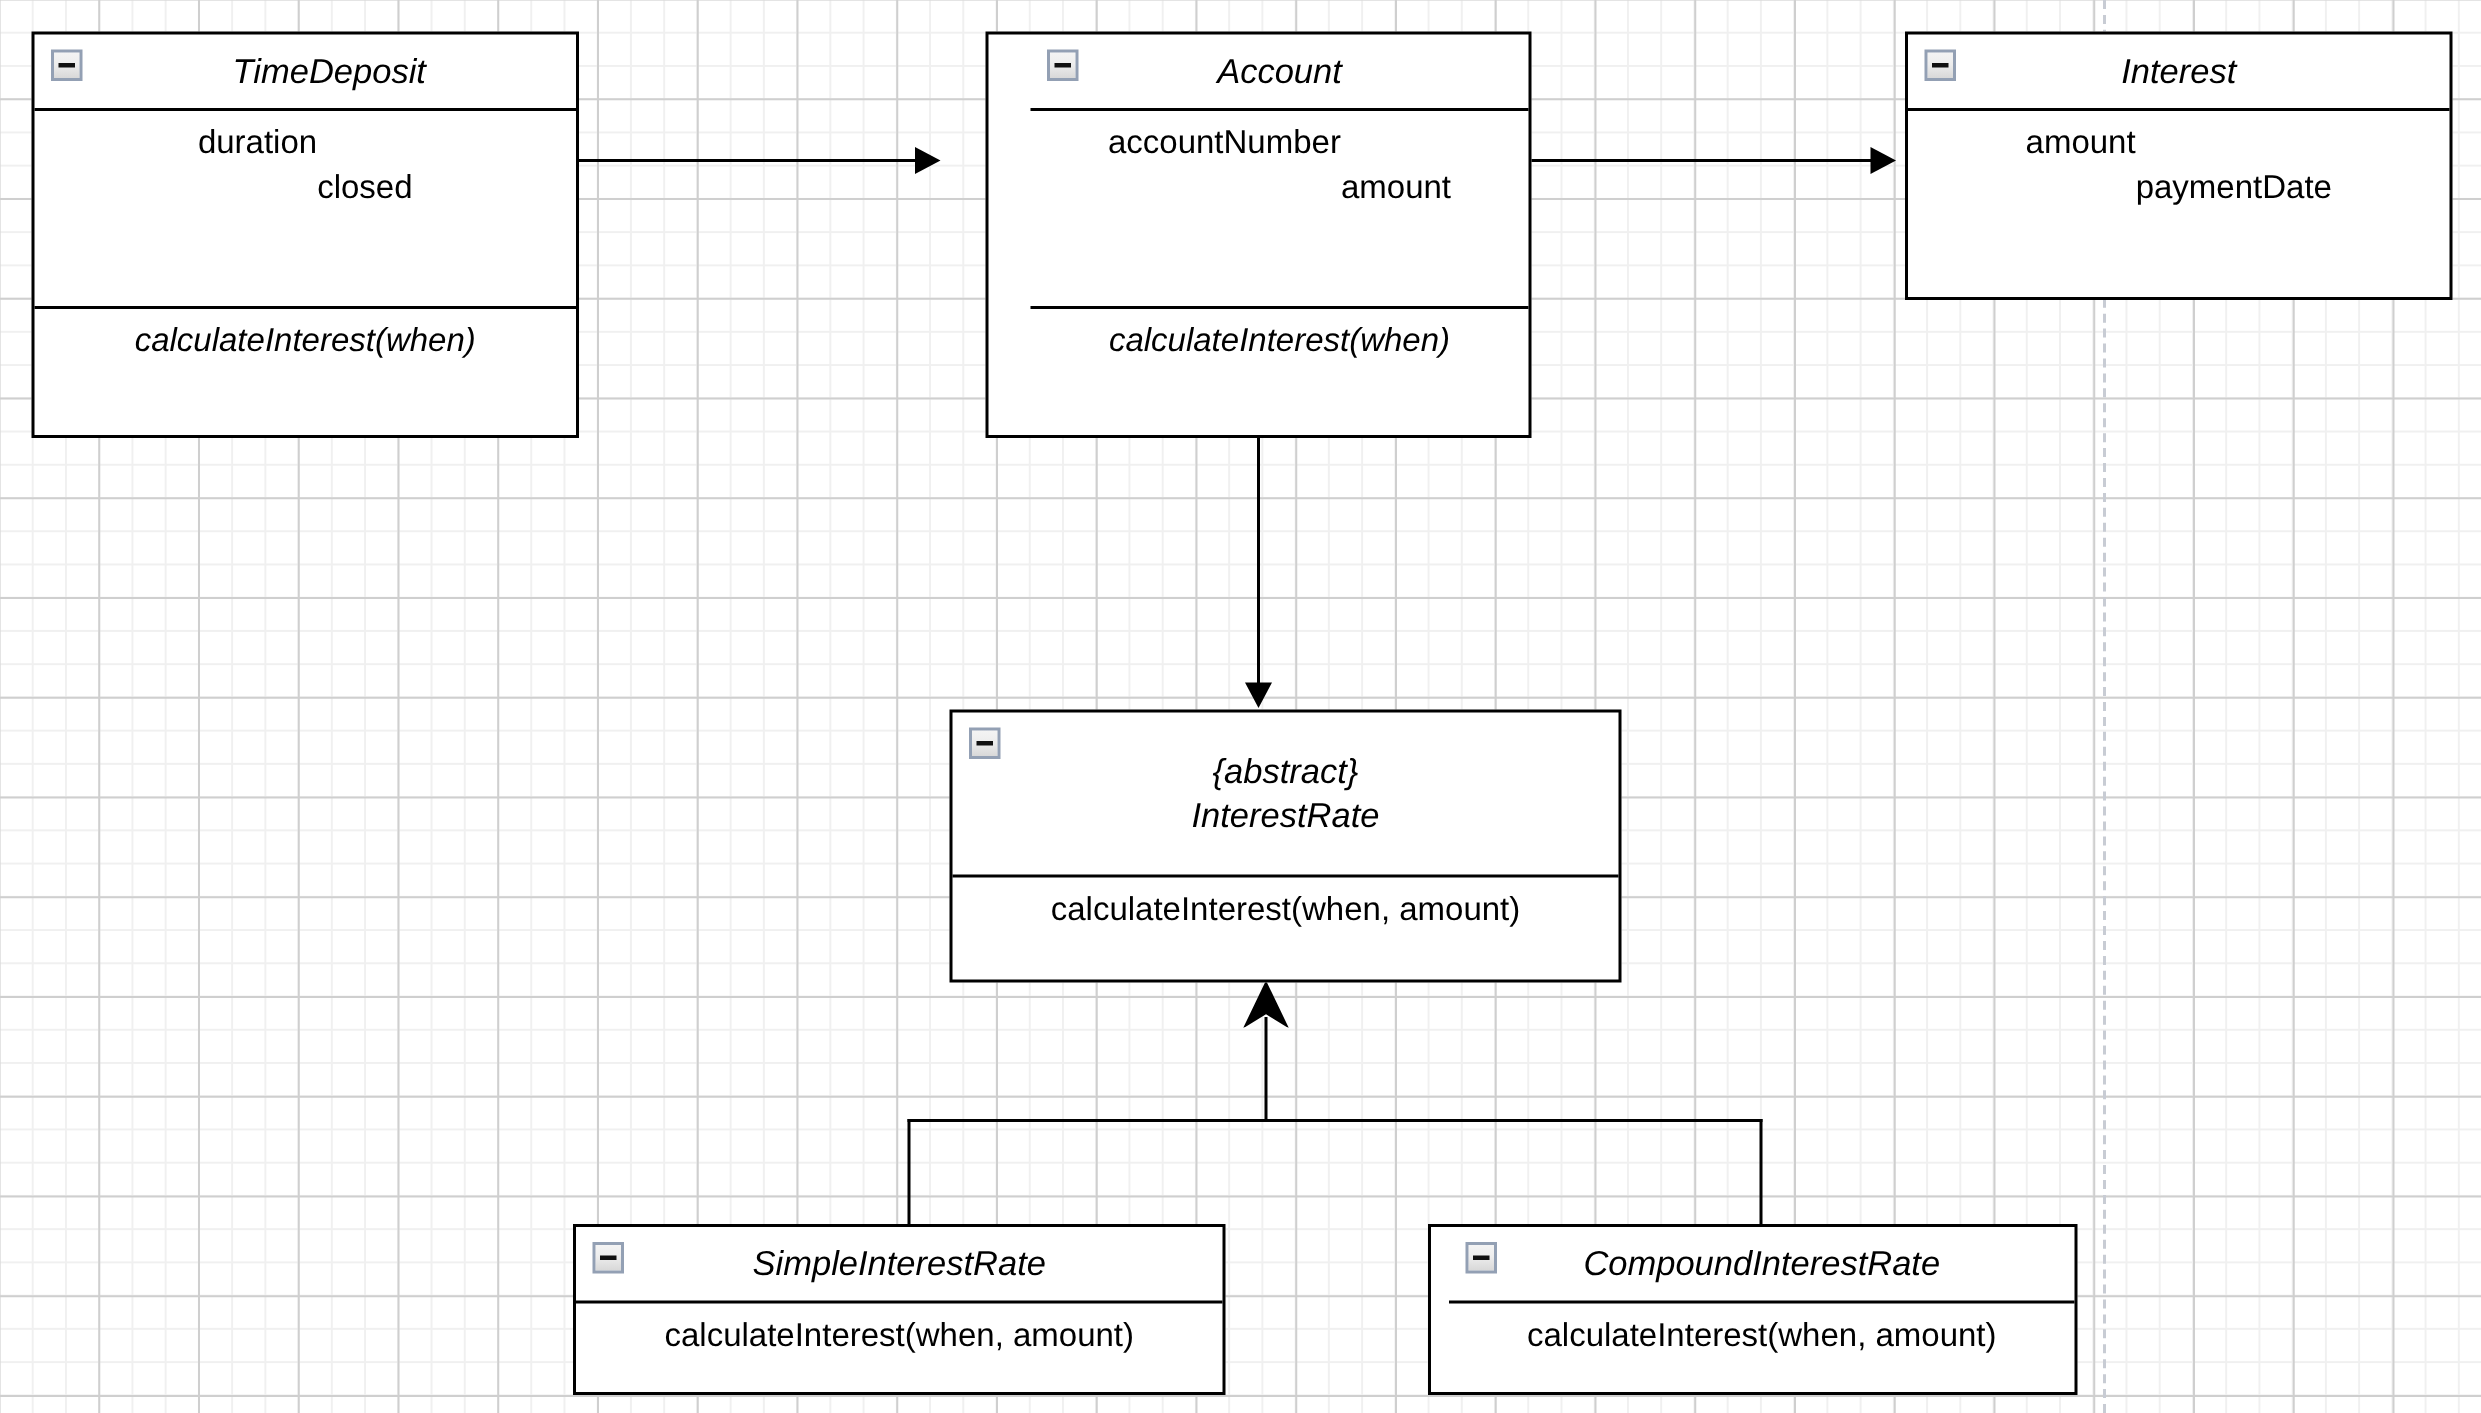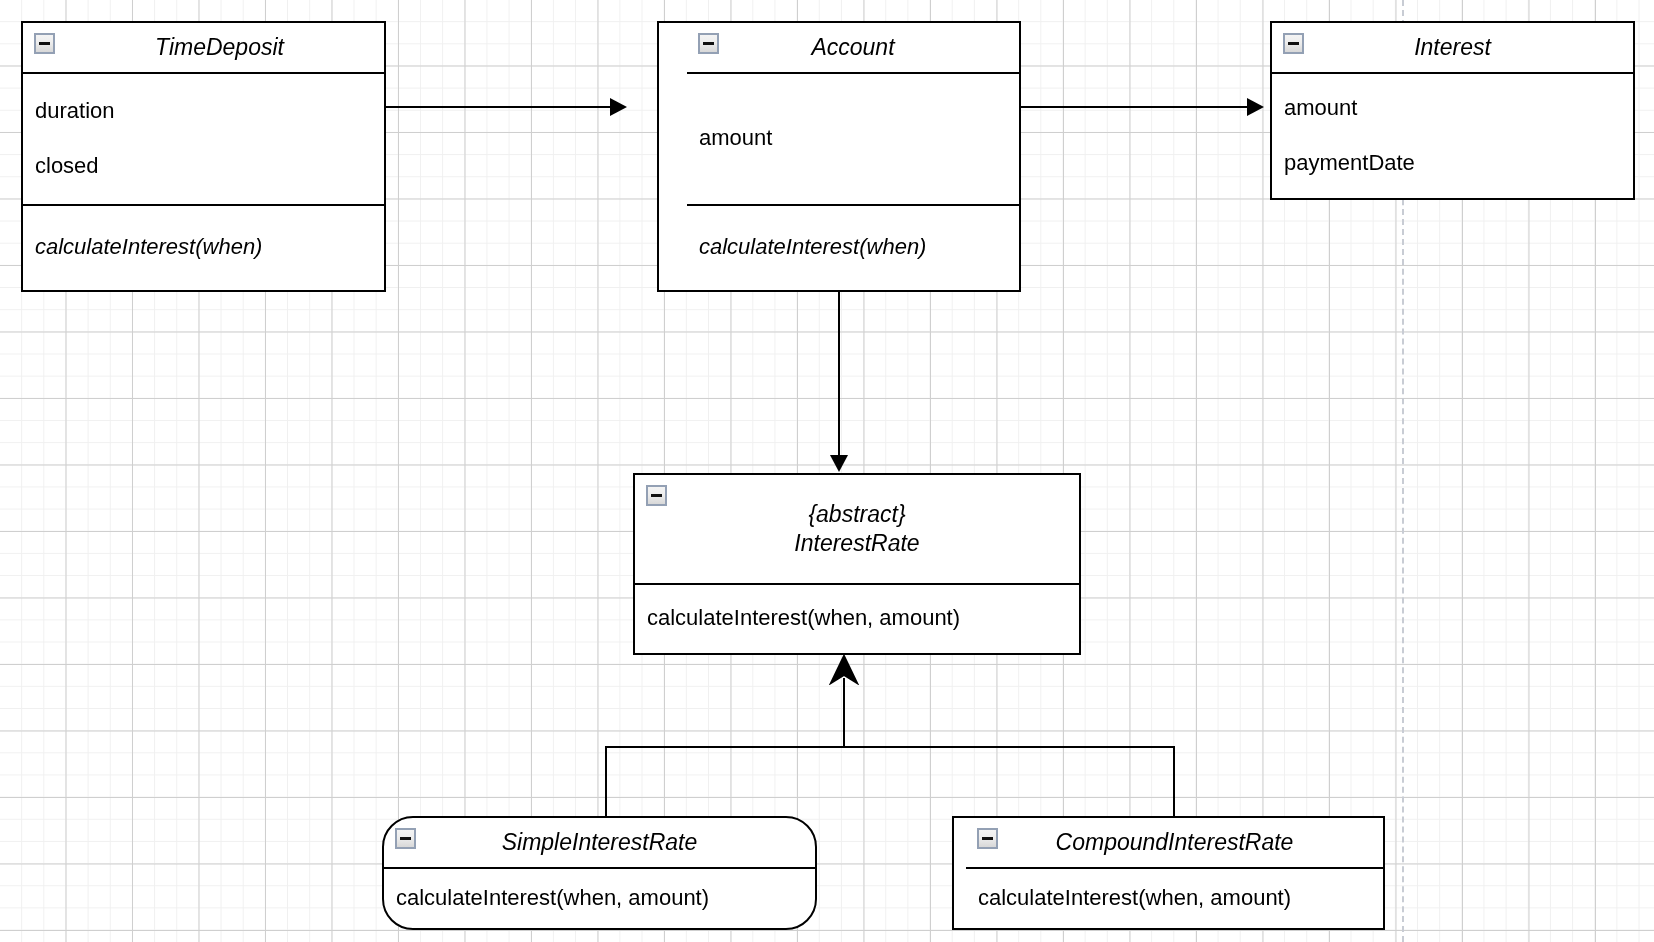--- a/index.html
+++ b/index.html
@@ -66,21 +66,21 @@
     font-size: 23px;
     color: #000000;
     line-height: 1.28;
     white-space: pre-line;
     padding: 0 34px;
   }
   .uml-compartment {
     box-sizing: border-box;
     padding: 9px 12px 10px 12px;
     display: flex;
-    flex-direction: column;
+    flex-direction: row;
     justify-content: center;
   }
   .uml-compartment.ruled { border-top: 2px solid #000000; font-style: italic; }
   .uml-feature {
     font-size: 22px;
     color: #000000;
     line-height: 1.1;
     white-space: nowrap;
   }
   .uml-feature + .uml-feature { margin-top: 30px; }
@@ -155,20 +155,21 @@
       <div class="uml-feature">calculateInterest(when)</div>
     </div>
   </div>
 
   <div class="uml-class" style="left:657px; top:21px; width:364px; height:271px;padding-left:28px;">
     <div class="uml-header" style="height:51px; flex:0 0 51px;">
       <span class="collapse-icon"></span>
       <span class="uml-title">Account</span>
     </div>
     <div class="uml-compartment" style="height:130px; flex:0 0 130px;">
+      <div class="uml-feature">accountNumber</div>
       <div class="uml-feature">amount</div>
     </div>
     <div class="uml-compartment ruled" style="flex:1 1 auto;">
       <div class="uml-feature">calculateInterest(when)</div>
     </div>
   </div>
 
   <div class="uml-class" style="left:1270px; top:21px; width:365px; height:179px;">
     <div class="uml-header" style="height:51px; flex:0 0 51px;">
       <span class="collapse-icon"></span>
@@ -184,21 +185,21 @@
     <div class="uml-header" style="height:110px; flex:0 0 110px;">
       <span class="collapse-icon"></span>
       <span class="uml-title">{abstract}
 InterestRate</span>
     </div>
     <div class="uml-compartment" style="flex:1 1 auto;">
       <div class="uml-feature">calculateInterest(when, amount)</div>
     </div>
   </div>
 
-  <div class="uml-class" style="left:382px; top:816px; width:435px; height:114px;border-radius:31px;">
+  <div class="uml-class" style="left:382px; top:816px; width:435px; height:114px;">
     <div class="uml-header" style="height:51px; flex:0 0 51px;">
       <span class="collapse-icon"></span>
       <span class="uml-title">SimpleInterestRate</span>
     </div>
     <div class="uml-compartment" style="flex:1 1 auto;">
       <div class="uml-feature">calculateInterest(when, amount)</div>
     </div>
   </div>
 
   <div class="uml-class" style="left:952px; top:816px; width:433px; height:114px;padding-left:12px;">

